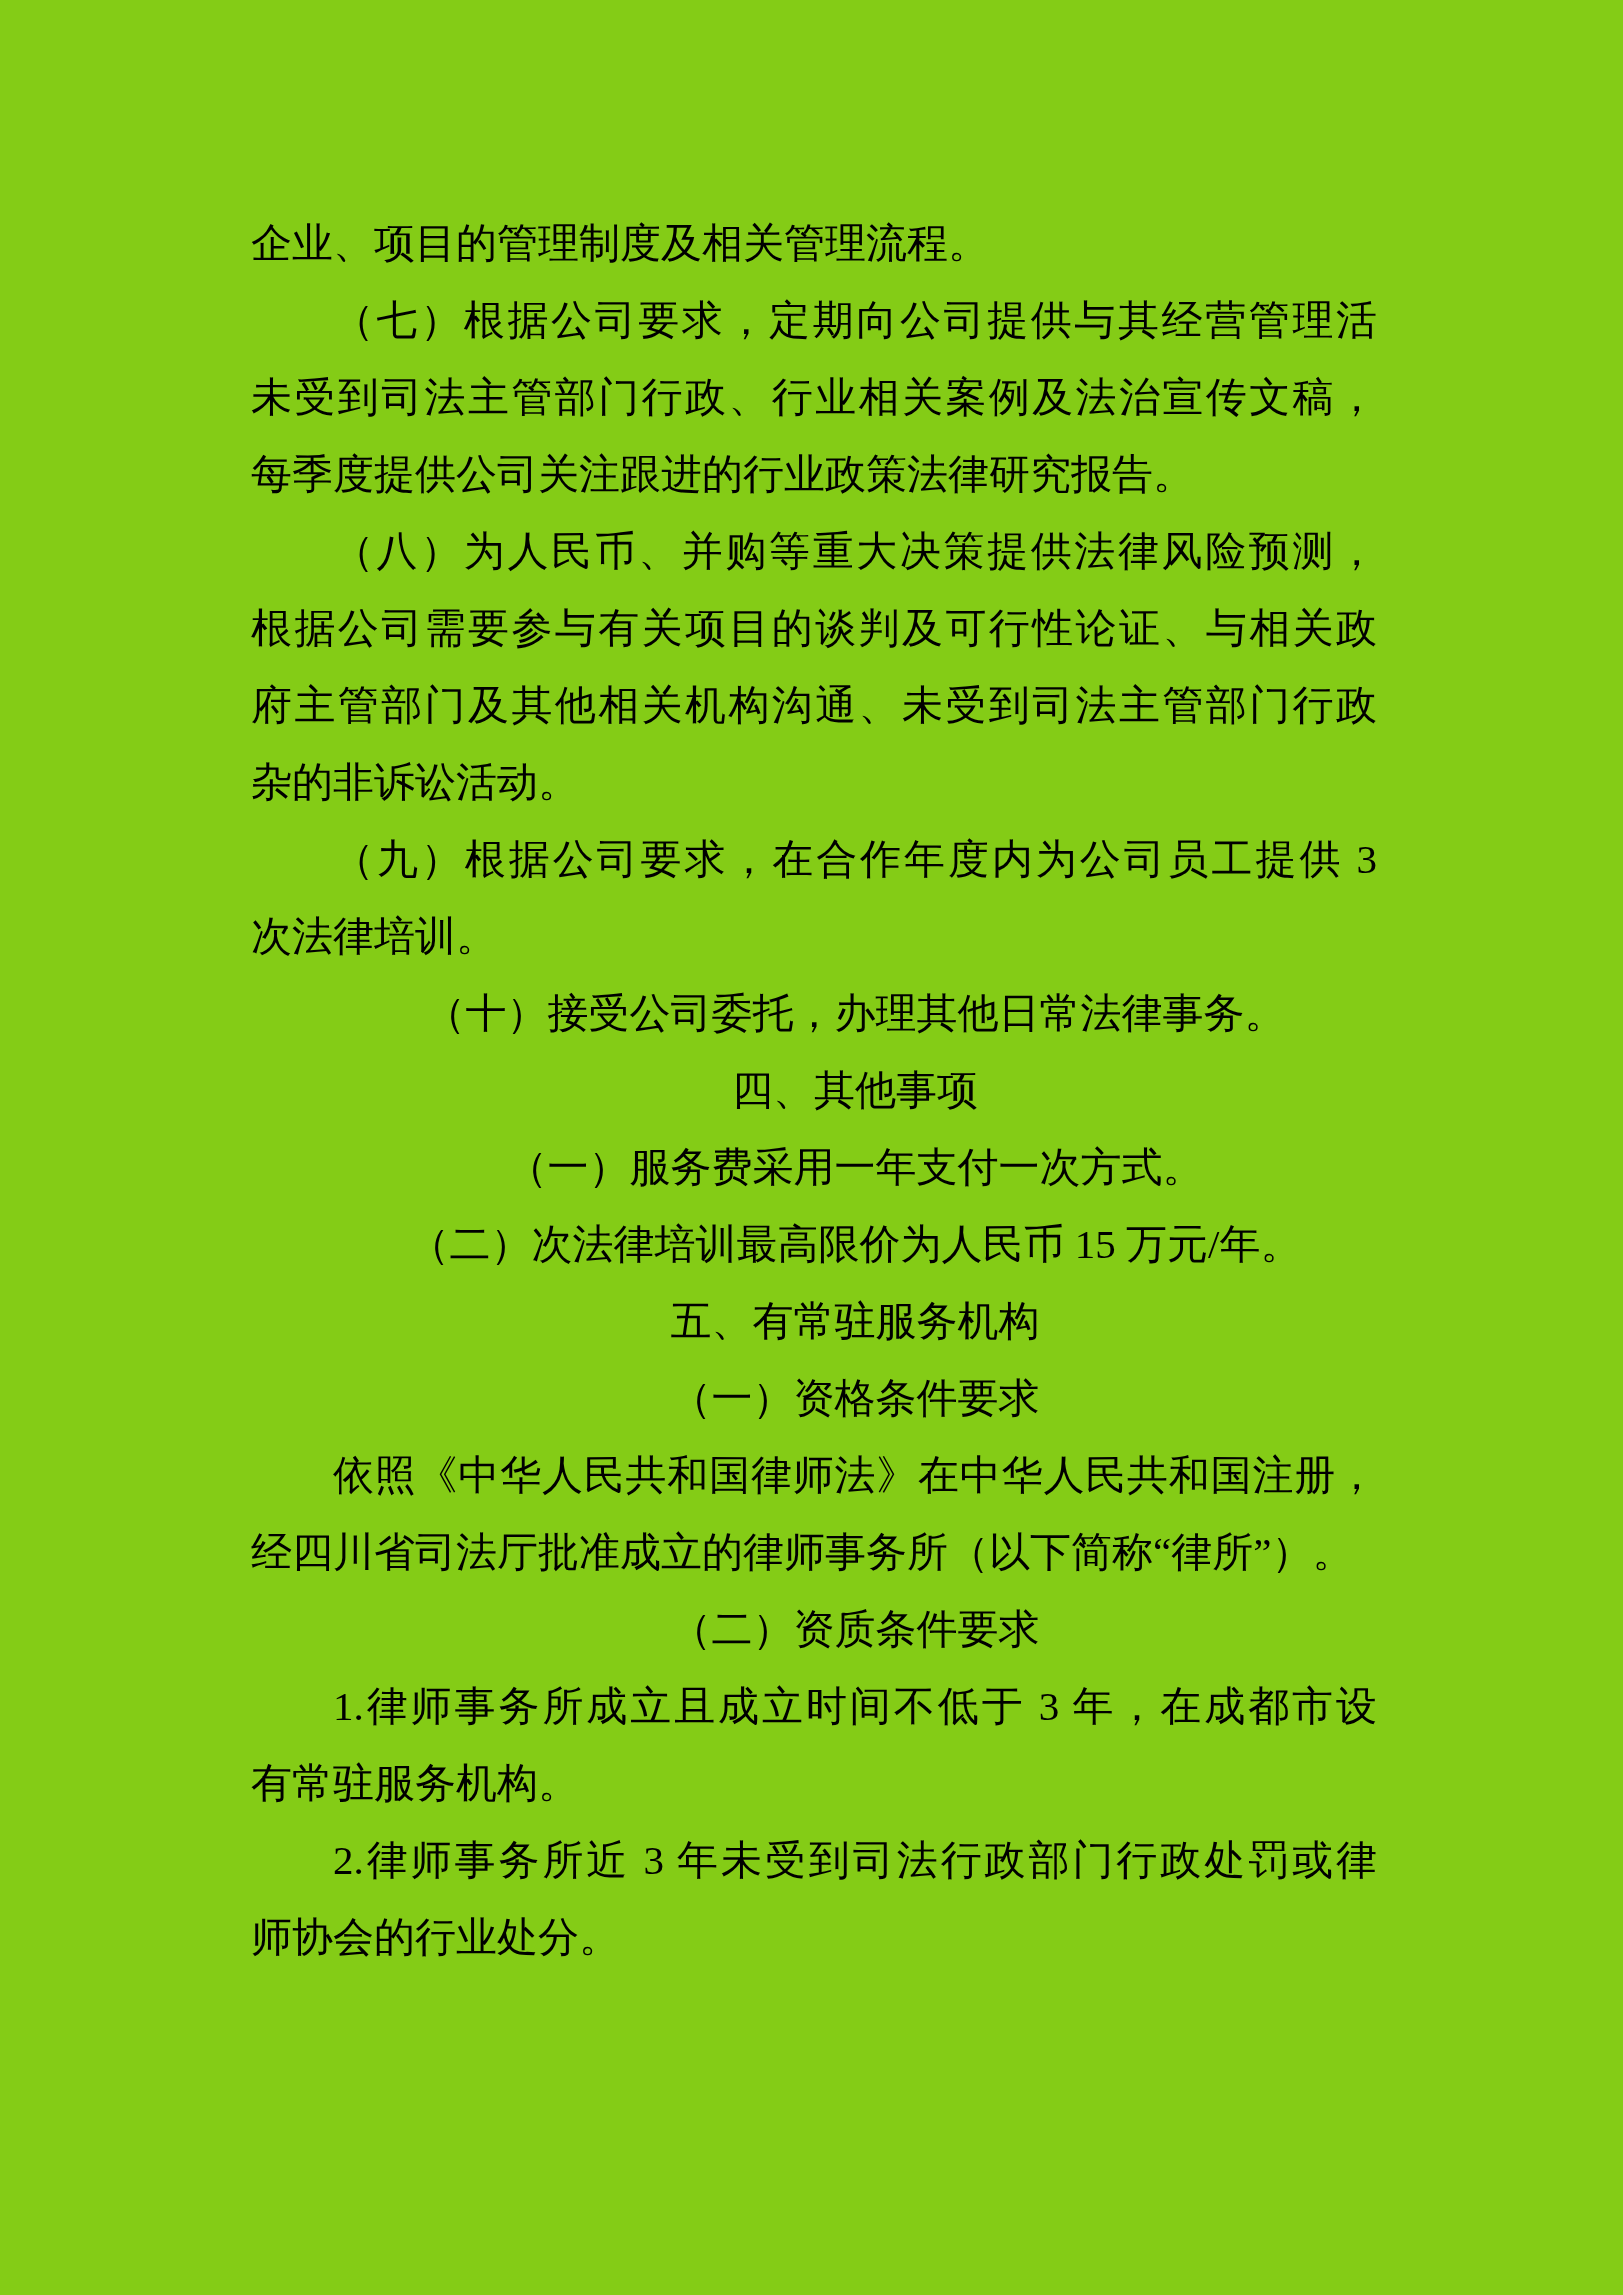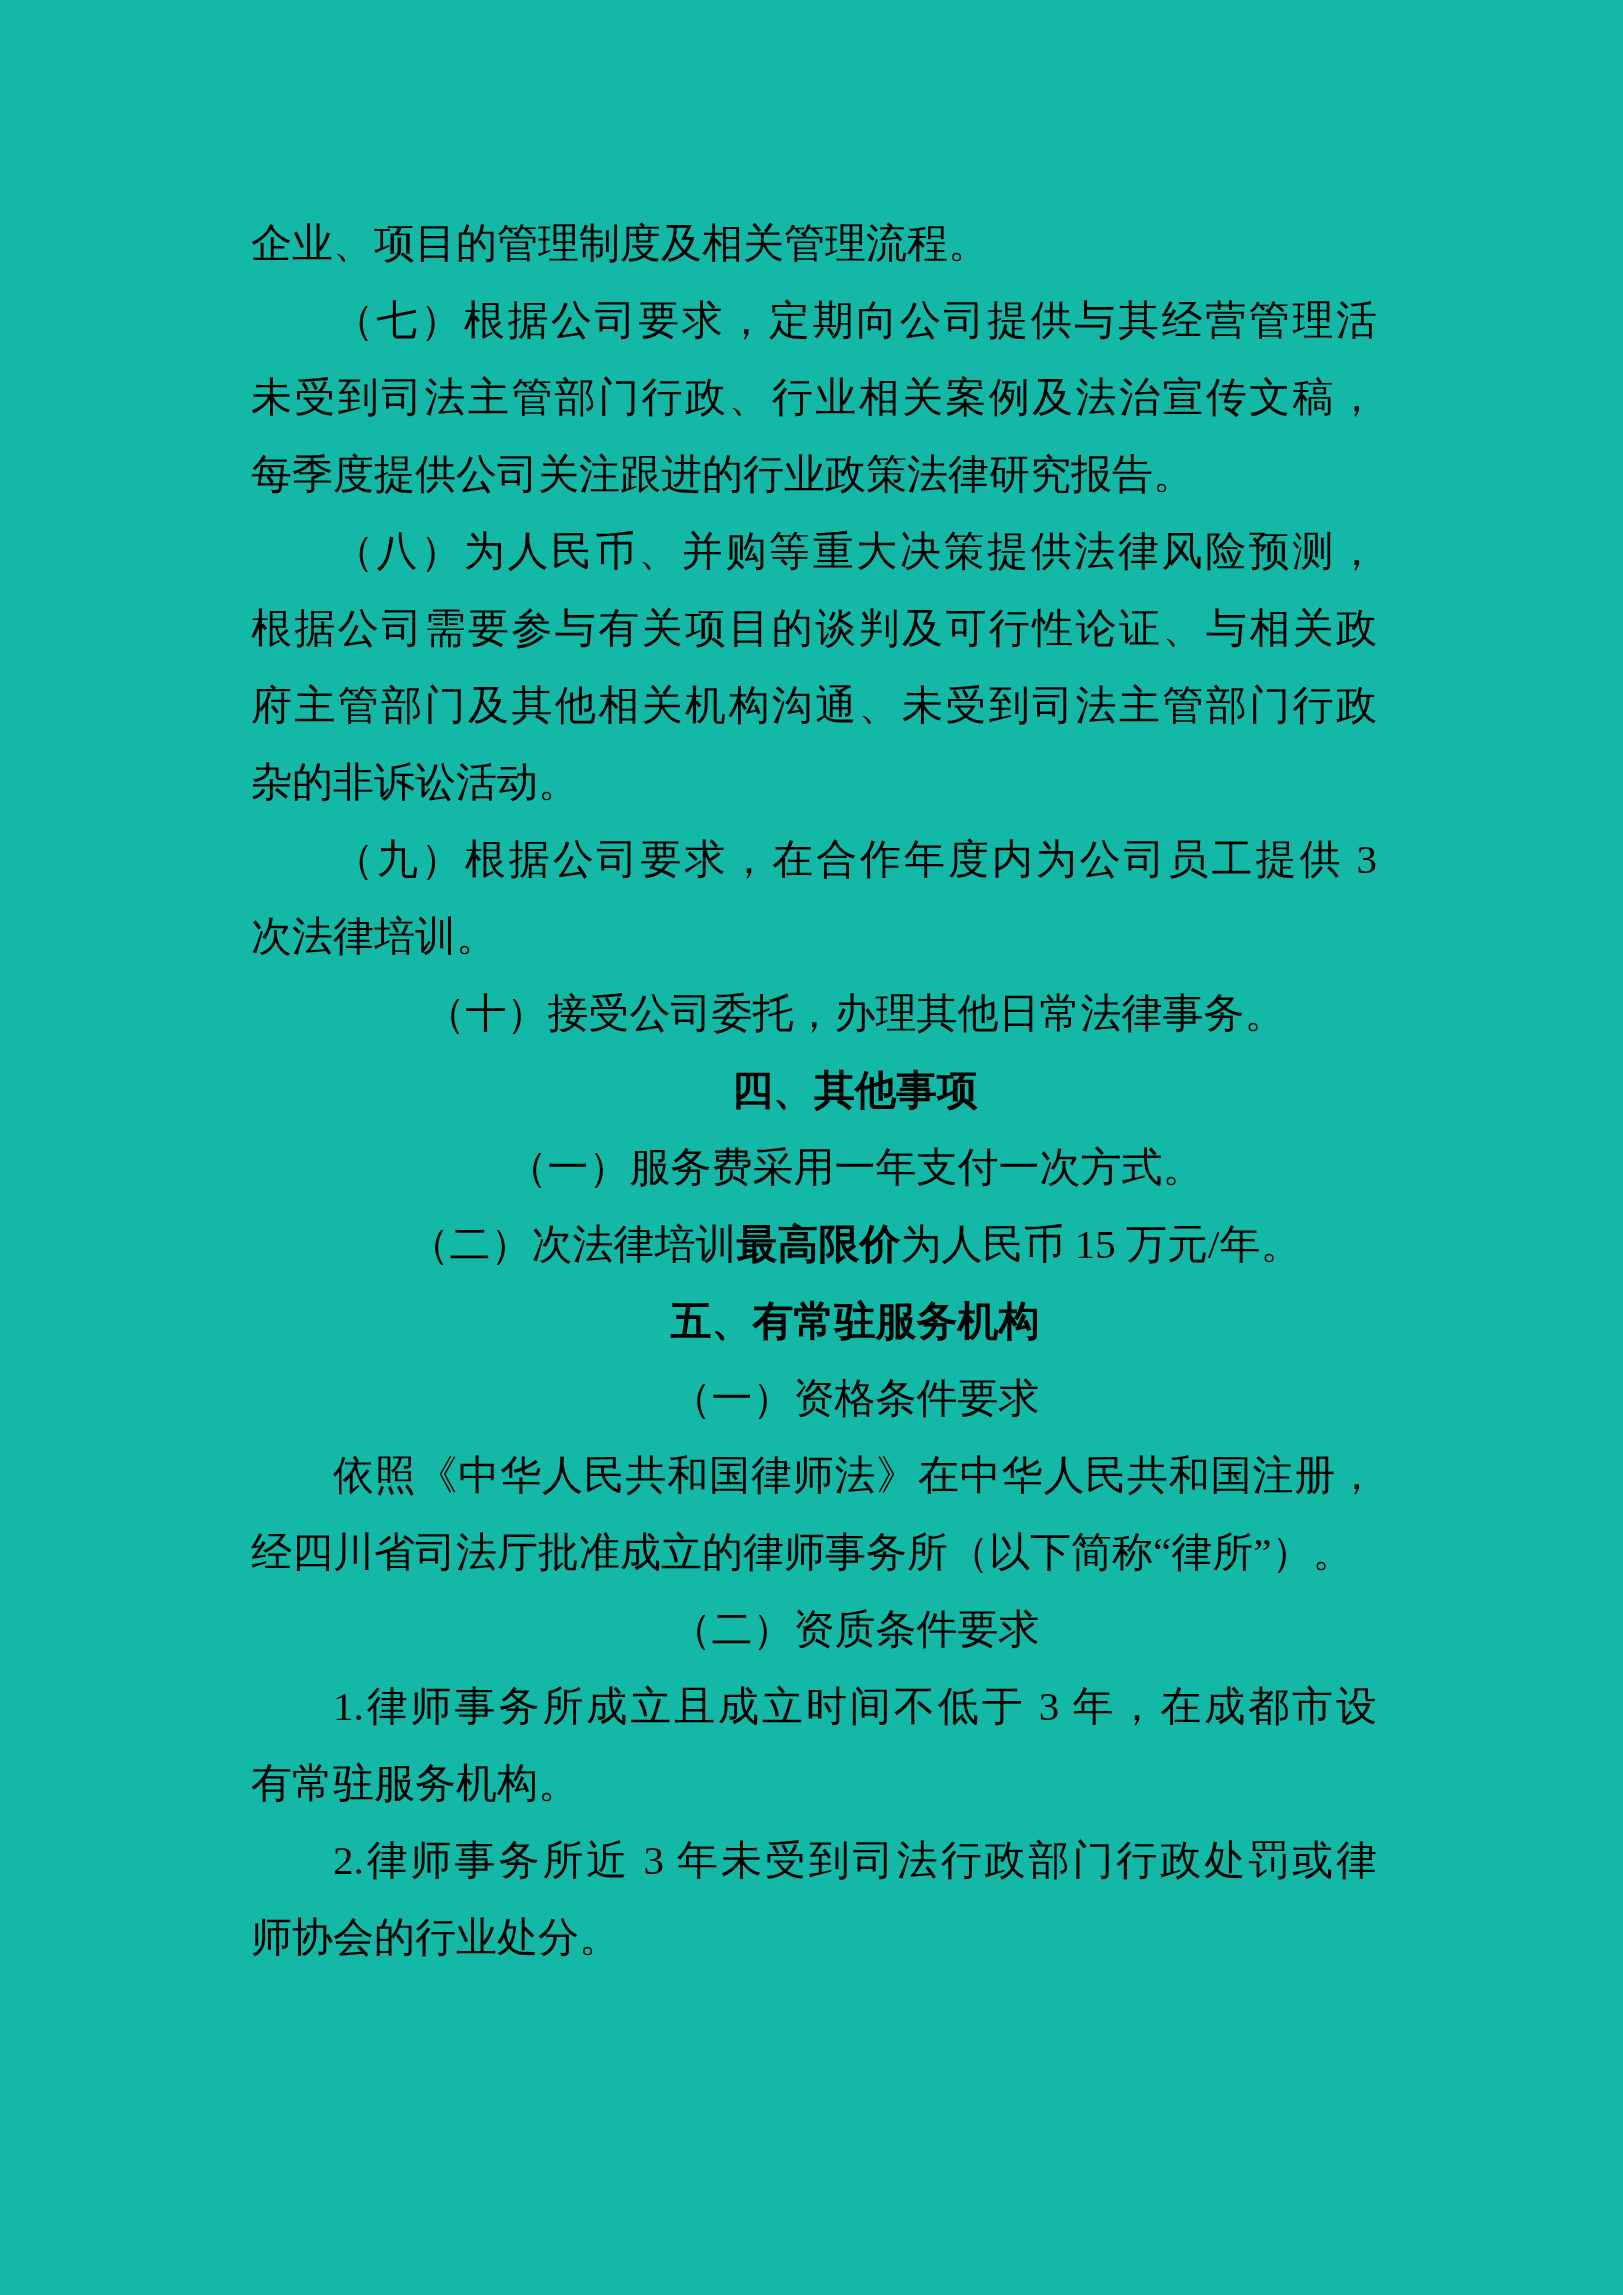--- a/index.html
+++ b/index.html
@@ -4,21 +4,21 @@
 <style>
   html, body {
     margin: 0;
     padding: 0;
     background: #ffffff;
   }
   .page {
     position: relative;
     width: 1623px;
     height: 2295px;
-    background: #14b8a6;
+    background: #84cc16;
     overflow: hidden;
   }
   .doc-body {
     position: absolute;
     left: 251px;
     top: 205px;
     width: 1126px;
   }
   .line {
     font-family: "Liberation Serif", "DejaVu Serif", serif;
@@ -37,21 +37,21 @@
     white-space: normal;
     text-align: justify;
     text-align-last: justify;
     text-justify: inter-character;
   }
   .line.heading {
     font-family: "Liberation Sans", "DejaVu Sans", sans-serif;
     font-weight: 700;
   }
   .line .bold {
-    font-weight: 700;
+    font-weight: 400;
   }
 </style>
 </head>
 <body>
 
 <div class="page">
   <div class="doc-body">
       <div class="line"><span class="regular">企业、项目的管理制度及相关管理流程。</span></div>
       <div class="line indent fill"><span class="regular">（七）根据公司要求，定期向公司提供与其经营管理活</span></div>
       <div class="line fill"><span class="regular">未受到司法主管部门行政、行业相关案例及法治宣传文稿，</span></div>

